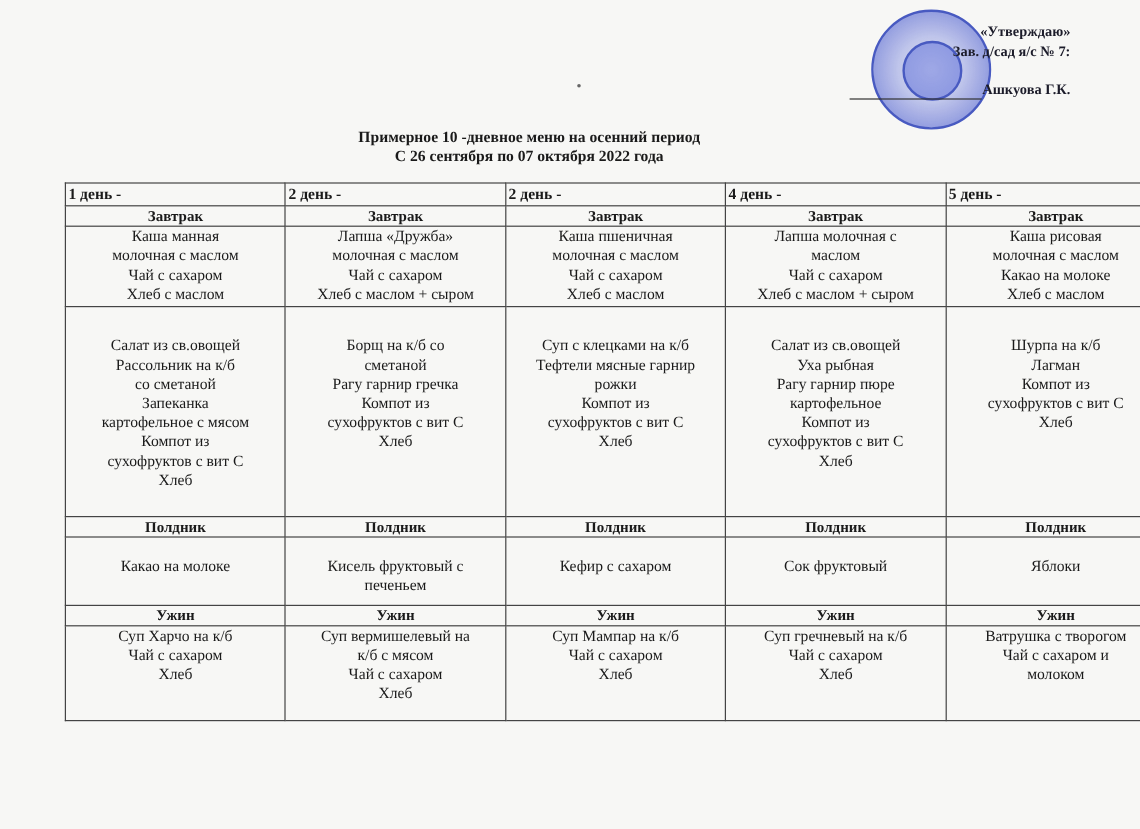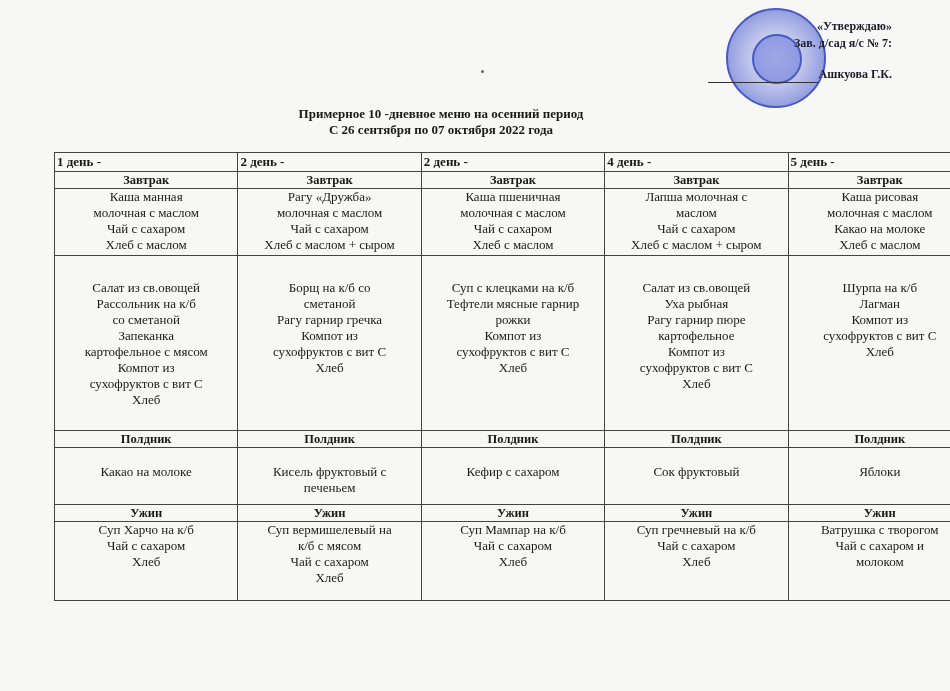--- a/index.html
+++ b/index.html
@@ -90,21 +90,21 @@
         <td class="mealh">Завтрак</td>
       </tr>
       <tr class="breakfast">
         <td>
           <span class="line">Каша манная</span>
           <span class="line">молочная с маслом</span>
           <span class="line">Чай с сахаром</span>
           <span class="line">Хлеб с маслом</span>
         </td>
         <td>
-          <span class="line">Рагу «Дружба»</span>
+          <span class="line">Лапша «Дружба»</span>
           <span class="line">молочная с маслом</span>
           <span class="line">Чай с сахаром</span>
           <span class="line">Хлеб с маслом + сыром</span>
         </td>
         <td>
           <span class="line">Каша пшеничная</span>
           <span class="line">молочная с маслом</span>
           <span class="line">Чай с сахаром</span>
           <span class="line">Хлеб с маслом</span>
         </td>

